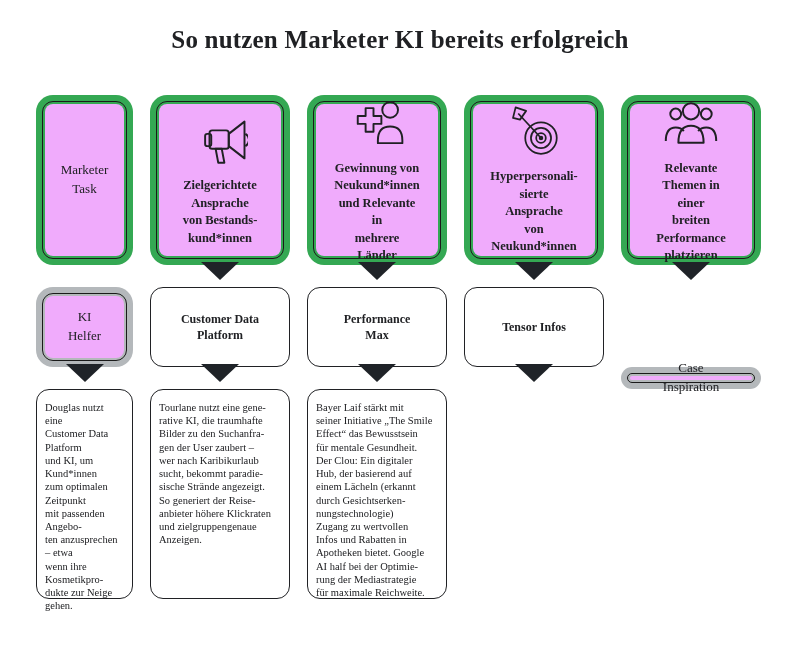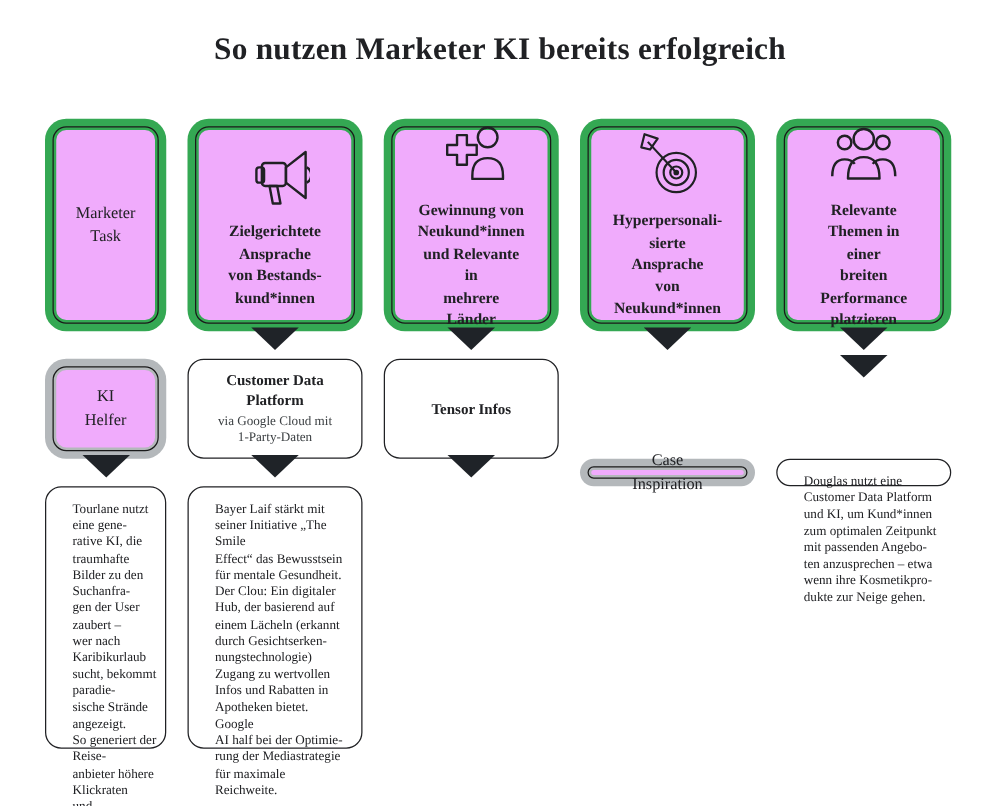--- a/index.html
+++ b/index.html
@@ -52,21 +52,21 @@
   .plain {
     box-sizing:border-box; height:100%;
     background:#ffffff; border:1.3px solid #202124; border-radius:13px;
     display:flex; flex-direction:column; align-items:center; justify-content:center;
     text-align:center;
   }
   .helper-title { font-size:12px; font-weight:700; line-height:1.35; white-space:pre-line; }
   .helper-sub { font-size:10.5px; font-weight:400; line-height:1.3; color:#3c4043; white-space:pre-line; margin-top:2px; }
   .case-card {
     justify-content:flex-start; align-items:flex-start;
-    padding:11px 9px 8px 21px; text-align:left;
+    padding:11px 9px 8px 8px; text-align:left;
   }
   .case-text {
     font-size:10.5px; line-height:1.26; color:#202124;
     white-space:pre-line;
   }
   
   .arrow-cell { display:flex; align-items:flex-start; justify-content:center; }
   .arrow {
     width:0; height:0; margin-top:-3px;
     border-left:19px solid transparent;
@@ -190,22 +190,24 @@
           <div class="inner">
         <span class="label-text">KI
 Helfer</span>
       </div>
         </div>
     </div>
 
     <div class="plain">
       <span class="helper-title">Customer Data
 Platform</span>
-      <span class="helper-sub">via Google Cloud mit
-1-Party-Daten</span>
+    </div>
+    <div class="plain">
+      <span class="helper-title">Performance
+Max</span>
     </div>
     <div class="plain">
       <span class="helper-title">Tensor Infos</span>
     </div>
 
     <div></div>
     <div class="arrow-cell">
         <div class="arrow"></div>
       </div>
     <div class="arrow-cell">

